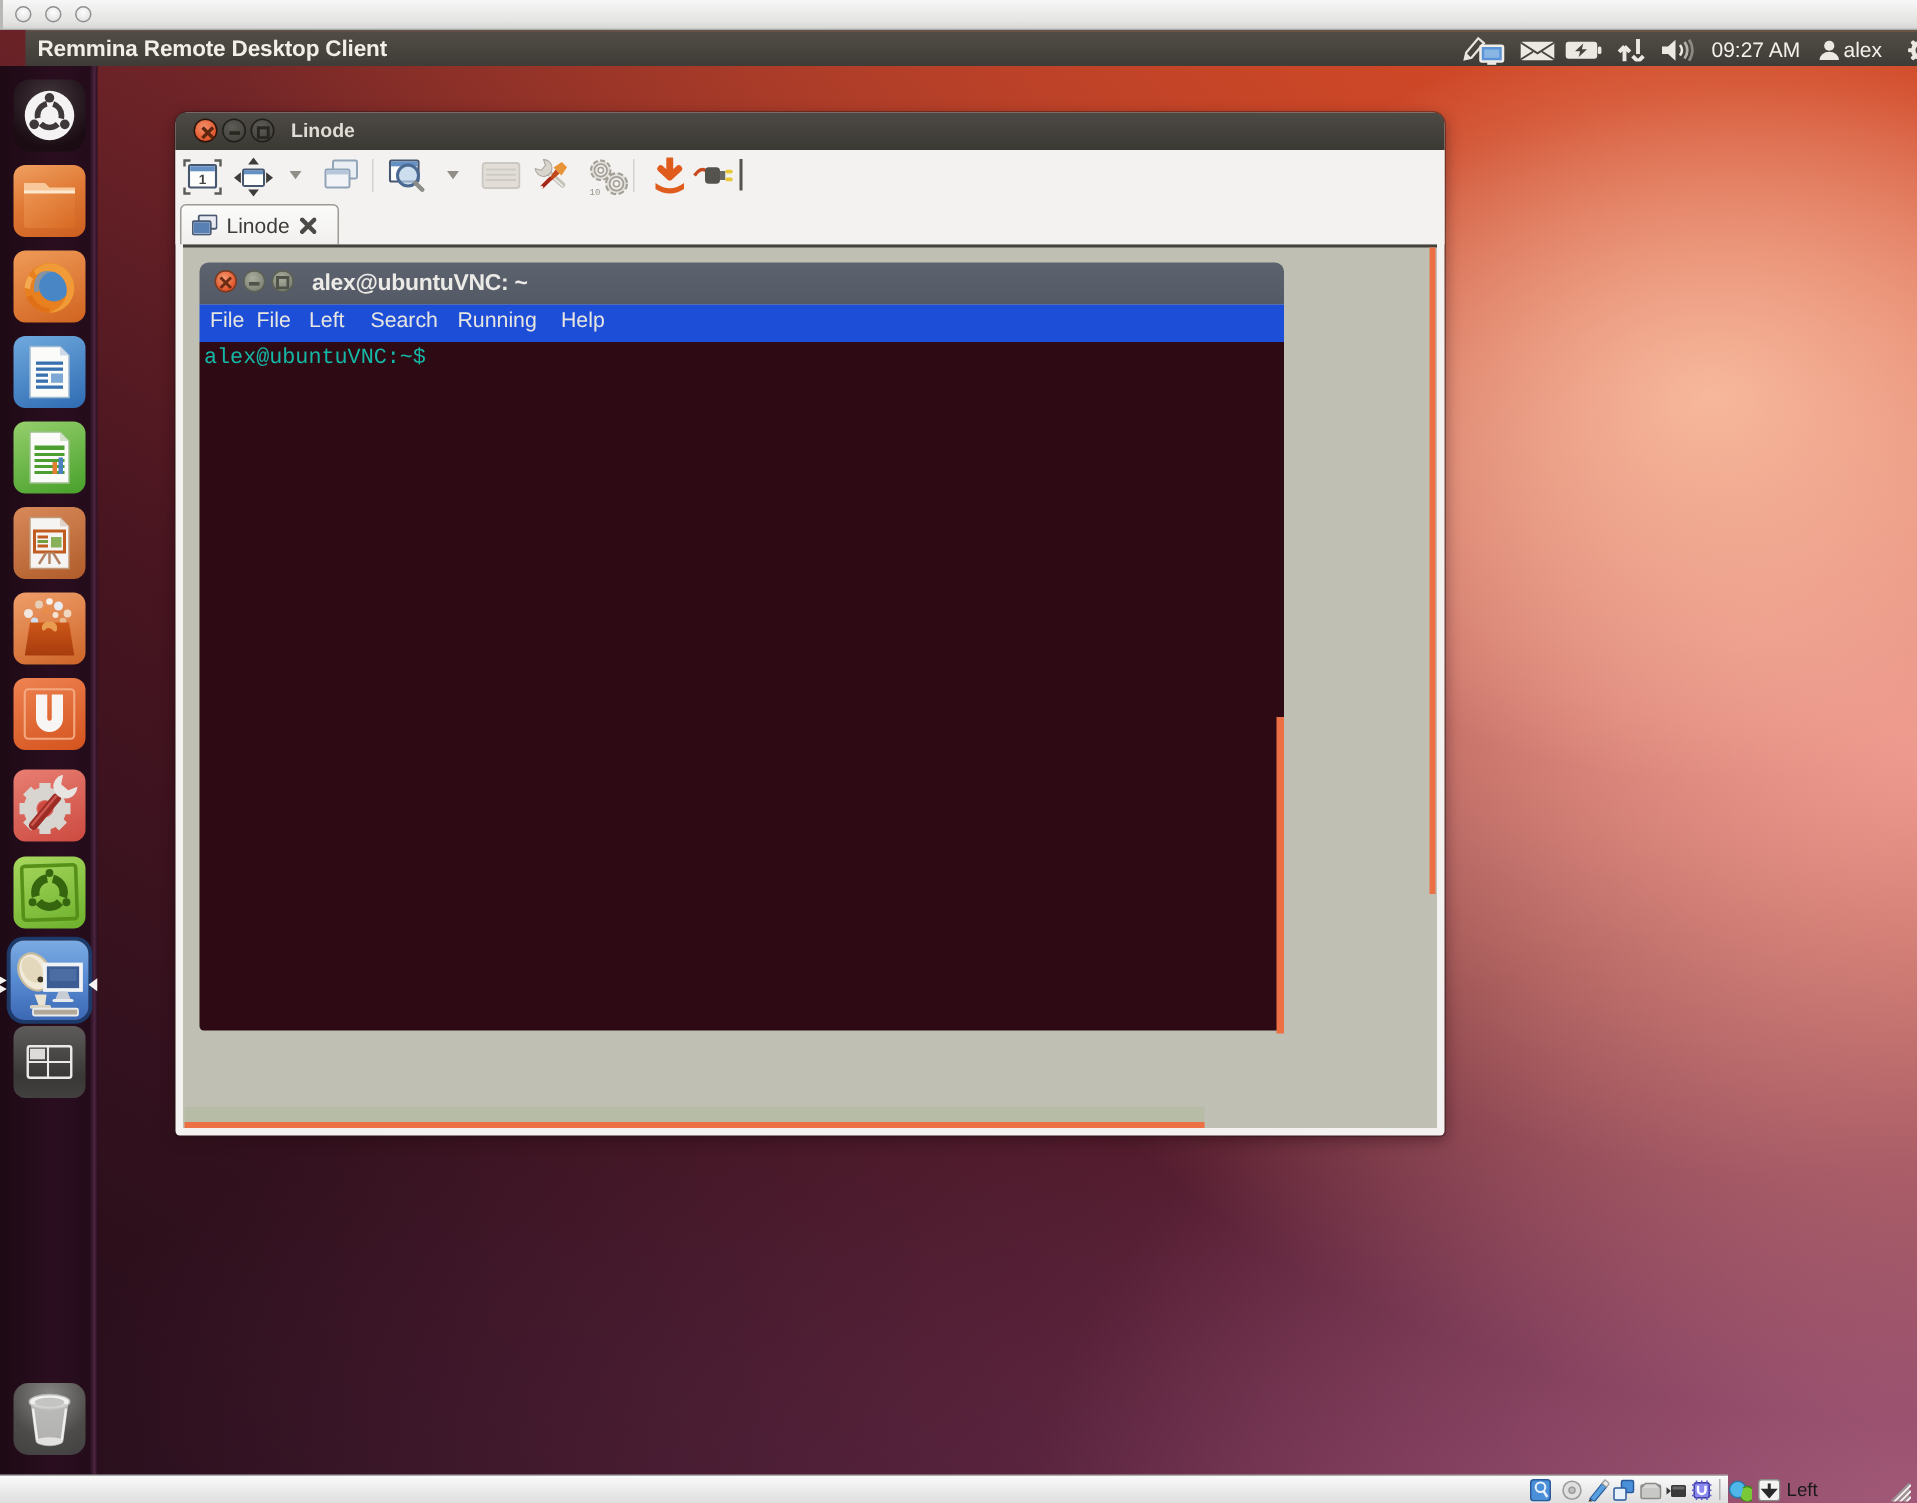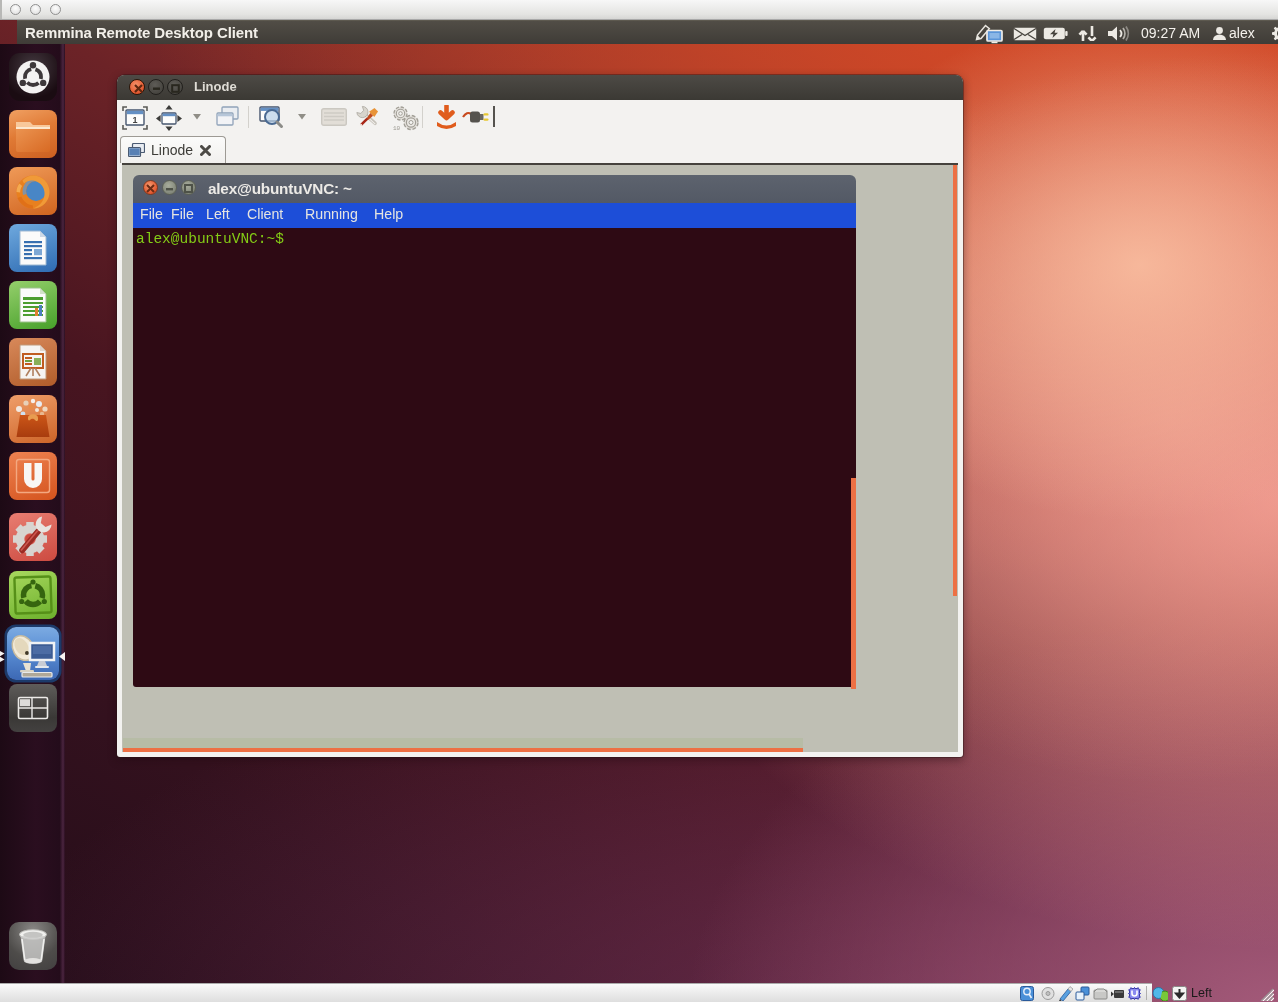--- a/index.html
+++ b/index.html
@@ -32,21 +32,21 @@
 #rtitle .t{position:absolute;left:77px;top:4px;font-size:13px;font-weight:bold;color:#dfdcd5}
 #rtool{position:absolute;left:0;top:25px;width:846px;height:36px;background:#f3f2f0}
 #rtabs{position:absolute;left:0;top:61px;width:846px;height:27px;background:#f3f2f0}
 #tab{position:absolute;left:3px;top:0;width:106px;height:27px;background:linear-gradient(#fbfbfa,#f1f0ee);border:1px solid #9d9a94;border-bottom:none;border-radius:4px 4px 0 0;display:flex;align-items:center}
 #tab .tx{font-size:14px;color:#3c3b37;margin-left:6px}
 #rview{position:absolute;left:5px;top:88px;width:836px;height:589px;background:#bfbfb4;border-top:2px solid #45423d}
 #term{position:absolute;left:11px;top:10px;width:723px;height:512px}
 #ttl{position:absolute;left:0;top:0;width:723px;height:28px;background:linear-gradient(#5d636e,#535965);border-radius:6px 6px 0 0}
 #tmenu{position:absolute;left:0;top:28px;width:723px;height:25px;background:#1d4ed8;color:#e6e5e1;font-size:14.2px}
 #tbody{position:absolute;left:0;top:53px;width:723px;height:459px;background:#2e0a14;border-radius:0 0 3px 3px}
-#tbody .pr{position:absolute;left:3px;top:3px;font-family:"Liberation Mono",monospace;font-size:14.5px;color:#84cc16}
+#tbody .pr{position:absolute;left:3px;top:3px;font-family:"Liberation Mono",monospace;font-size:14.5px;color:#14b8a6}
 .wb2{position:absolute;top:5px;width:15px;height:15px;border-radius:50%}
 
 .oline{position:absolute;background:#ed7044}
 
 #vbar{left:0;top:983px;width:1152px;height:19px;background:linear-gradient(#fafafa,#dedede);border-top:1px solid #ababab}
 #vbar .ic{position:absolute;top:2px}
 </style></head>
 <body>
 <div class="abs" id="wall"></div>
 
@@ -411,21 +411,21 @@
           </svg>
     <svg class="abs" style="left:50.5px;top:9px" width="9" height="9">
             <rect x="1" y="1" width="7" height="7" fill="none" stroke="#4e5248" stroke-width="2"></rect>
           </svg>
     <div class="t2" style="position:absolute;left:75px;top:4.5px;font-size:15.3px;font-weight:bold;color:#eceae6;letter-spacing:-0.2px">alex@ubuntuVNC: ~</div>
    </div>
    <div id="tmenu">
     <span class="abs" style="left:7px;top:3px">File</span>
     <span class="abs" style="left:38px;top:3px">File</span>
     <span class="abs" style="left:73px;top:3px">Left</span>
-    <span class="abs" style="left:114px;top:3px">Client</span>
+    <span class="abs" style="left:114px;top:3px">Search</span>
     <span class="abs" style="left:172px;top:3px">Running</span>
     <span class="abs" style="left:241px;top:3px">Help</span>
    </div>
    <div id="tbody">
           <div class="pr">alex@ubuntuVNC:~$</div>
         </div>
   </div>
   <div class="abs" style="left:1px;top:573px;width:680px;height:9.5px;background:#b7bca6"></div>
   <div class="oline" style="left:729px;top:313px;width:4.5px;height:211px"></div>
   <div class="oline" style="left:831px;top:0;width:4px;height:431px"></div>

